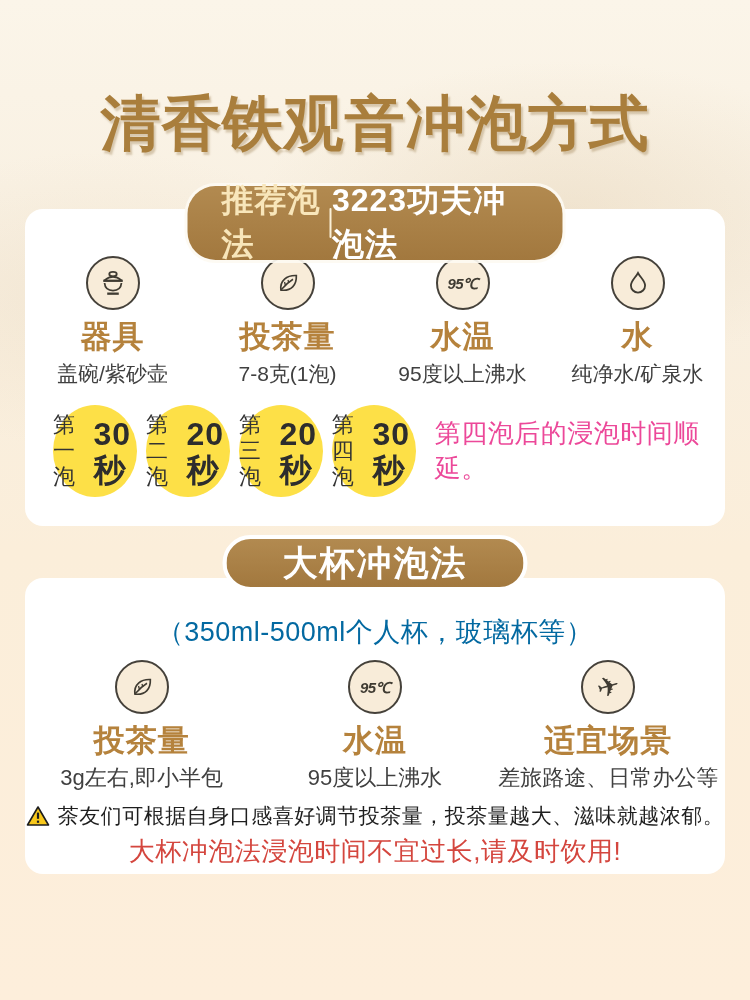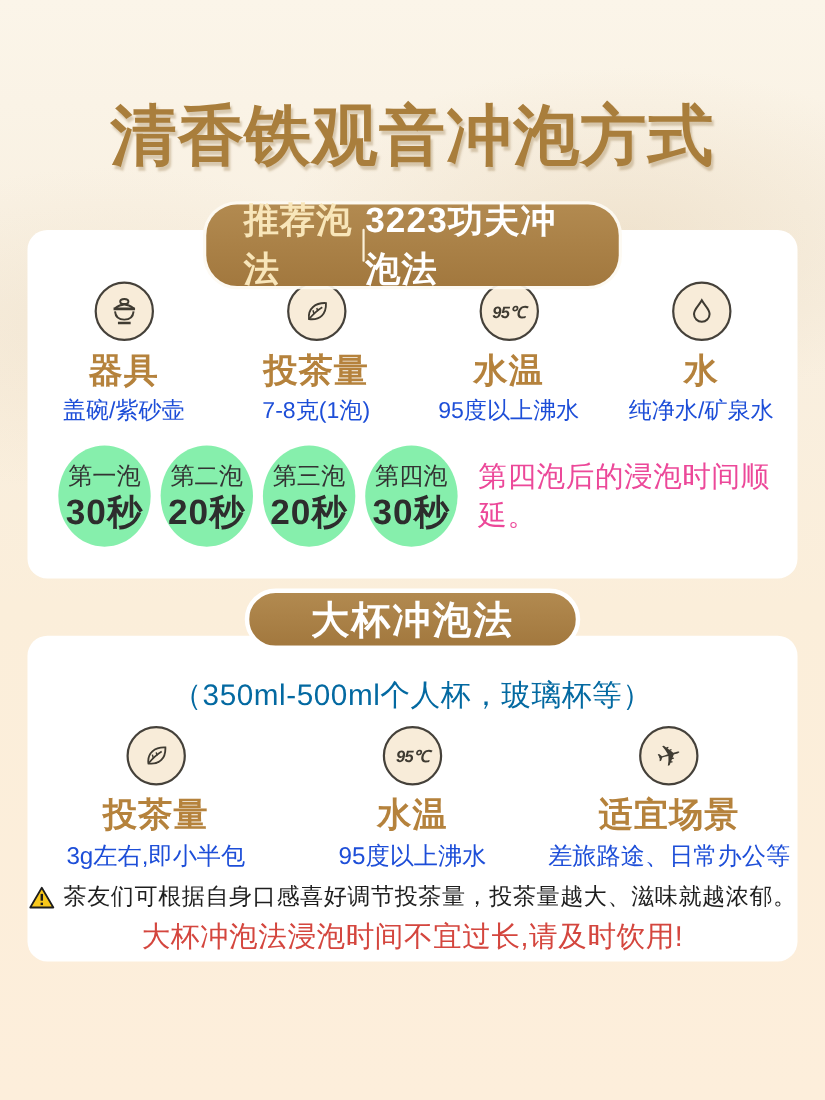--- a/index.html
+++ b/index.html
@@ -41,29 +41,29 @@
 
   .icon-row{display:flex;padding-top:47px;}
   .card2 .icon-row{padding-top:0;margin-top:12px;}
   .icol{flex:1;display:flex;flex-direction:column;align-items:center;}
   .icircle{
     width:50px;height:50px;border-radius:50%;background:#f8ecd9;
     border:2px solid #45413a;display:flex;align-items:center;justify-content:center;
     box-sizing:content-box;
   }
   .ilabel{margin-top:9px;font-size:31px;font-weight:bold;color:#b5823c;letter-spacing:1px;line-height:36px;}
-  .ivalue{margin-top:6px;font-size:21px;color:#1d4ed8;line-height:26px;}
+  .ivalue{margin-top:6px;font-size:21px;color:#404040;line-height:26px;}
   .card2 .ivalue{font-size:22px;}
   .temp{font-size:15px;font-weight:bold;font-style:italic;color:#3f3b32;letter-spacing:-0.5px;}
   .plane{display:inline-block;font-size:27px;color:#3f3b32;transform:rotate(-16deg);}
 
   .steep-row{position:absolute;left:28px;top:196px;display:flex;align-items:center;}
   .steep{
-    width:92px;height:92px;border-radius:50%;background:#86efac;margin-right:9px;
-    display:flex;flex-direction:column;align-items:center;justify-content:center;
+    width:92px;height:92px;border-radius:50%;background:#fde047;margin-right:9px;
+    display:flex;flex-direction:row;align-items:center;justify-content:center;
   }
   .sname{font-size:22px;color:#333333;line-height:26px;}
   .stime{font-size:32px;font-weight:bold;color:#2d2d2d;letter-spacing:1px;line-height:36px;margin-top:1px;}
   .steep-note{margin-left:10px;font-size:26px;color:#ec4899;letter-spacing:0.5px;}
 
   .subtitle2{padding-top:38px;text-align:center;font-size:27px;color:#0369a1;letter-spacing:0.5px;line-height:32px;}
 
   .warn1{margin-top:12px;display:flex;align-items:center;justify-content:center;gap:8px;
     font-size:21px;color:#1e1e1e;letter-spacing:0.5px;line-height:26px;}
   .warn2{margin-top:7px;text-align:center;font-size:26px;color:#d4463e;letter-spacing:0.5px;line-height:30px;}

